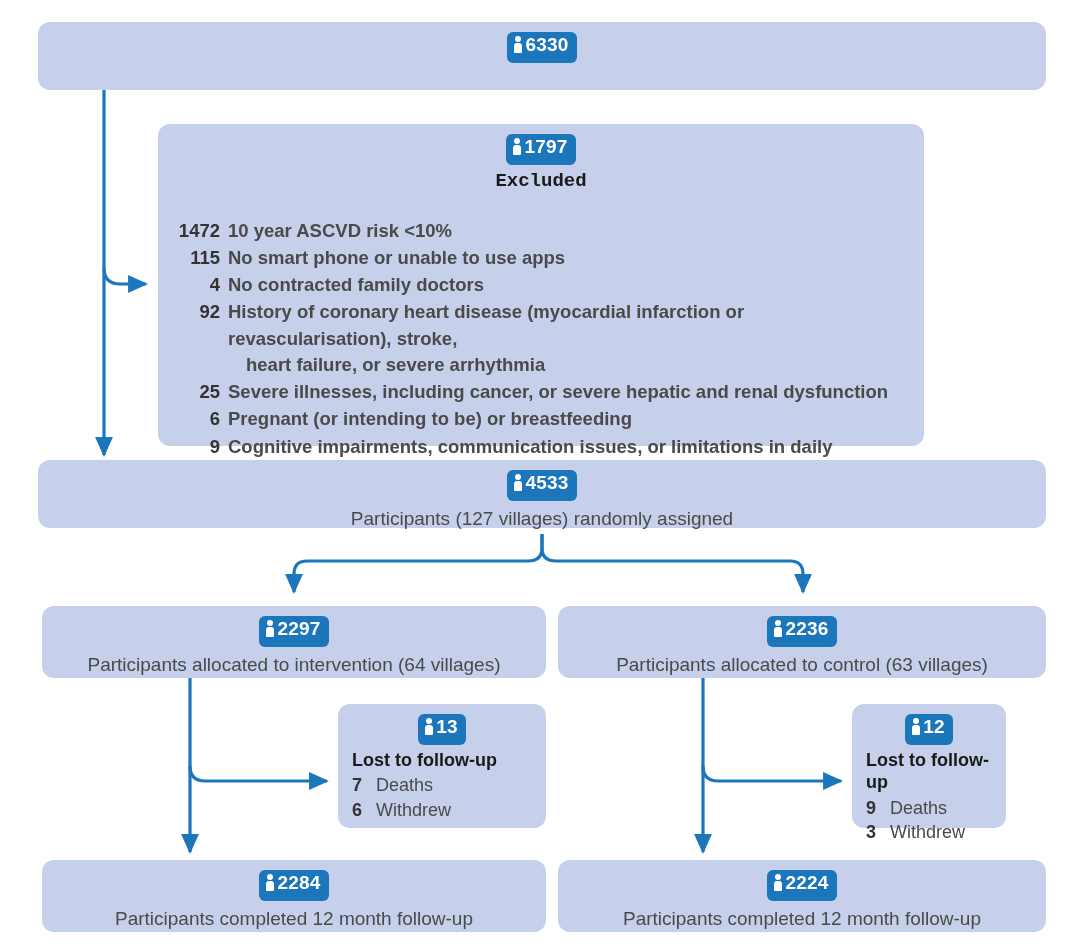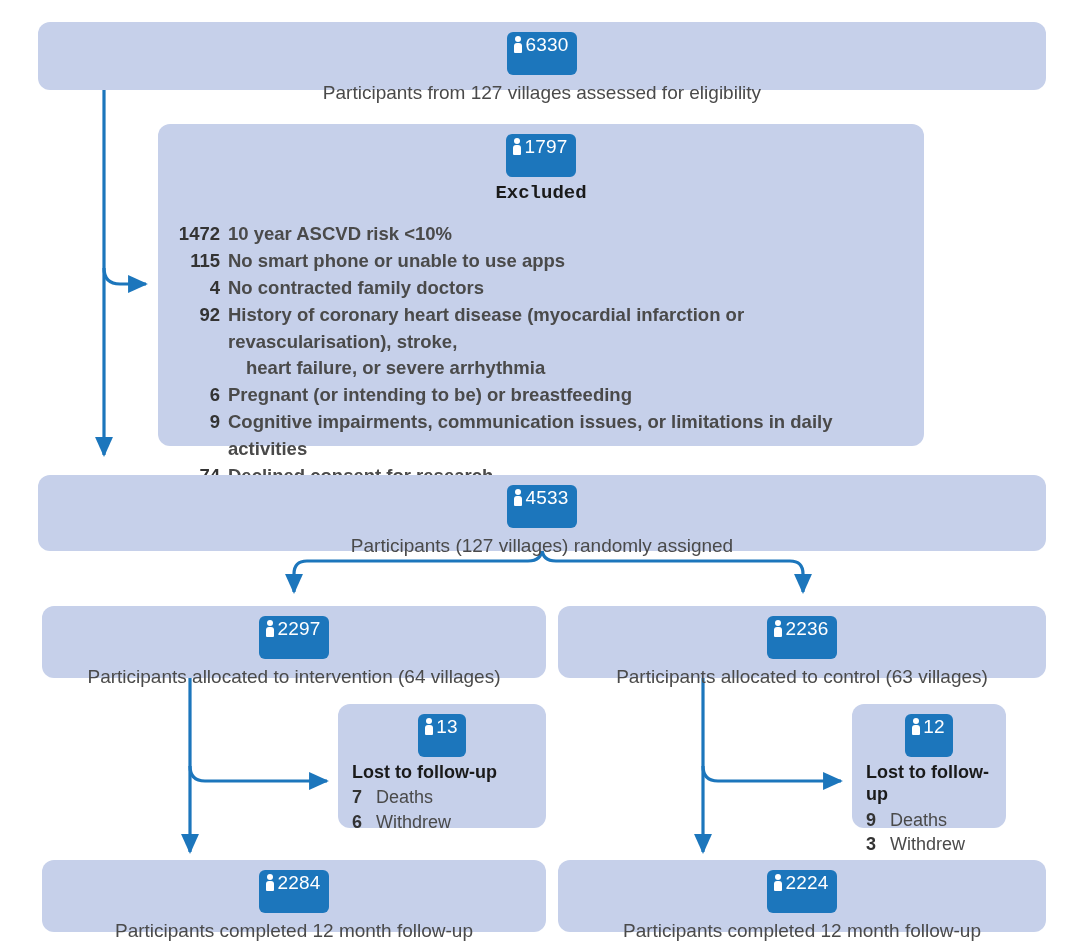--- a/index.html
+++ b/index.html
@@ -39,23 +39,23 @@
     text-align: center;
     line-height: 1;
   }
   .count-badge {
     display: inline-flex;
     align-items: center;
     gap: 3px;
     background: #1c76bc;
     color: #ffffff;
     border-radius: 6px;
-    padding: 2px 8px 19px 6px;
+    padding: 2px 8px 7px 6px;
     font-size: 19px;
-    font-weight: normal;
+    font-weight: bold;
     letter-spacing: 0.2px;
     line-height: 1.15;
   }
   .count-badge .person-glyph {
     display: inline-block;
     width: 9px;
     height: 17px;
     position: relative;
     flex: 0 0 auto;
   }
@@ -100,21 +100,21 @@
   }
   .heading-left {
     text-align: left;
     font-size: 18px;
     font-weight: bold;
     color: #1a1a1a;
     margin-top: 4px;
     line-height: 1.25;
   }
   .reason-list {
-    margin: 15px 0 0 0;
+    margin: 24px 0 0 0;
     padding: 0;
     list-style: none;
   }
   .reason-item {
     display: flex;
     align-items: flex-start;
     font-size: 18.5px;
     color: #4a4a4a;
     line-height: 1.42;
     margin-bottom: 1px;
@@ -157,21 +157,21 @@
     color: #333333;
     padding-right: 8px;
     box-sizing: content-box;
   }
   .mini-text {
     flex: 1 1 auto;
   }
   
   #box-assessed   { left: 38px;  top: 22px;  width: 1008px; height: 68px; }
   #box-excluded   { left: 158px; top: 124px; width: 766px;  height: 322px; }
-  #box-randomised { left: 38px;  top: 475px; width: 1008px; height: 76px; }
+  #box-randomised { left: 38px;  top: 460px; width: 1008px; height: 68px; }
   #box-alloc-int  { left: 42px;  top: 606px; width: 504px;  height: 72px; }
   #box-alloc-ctl  { left: 558px; top: 606px; width: 488px;  height: 72px; }
   #box-lost-int   { left: 338px; top: 704px; width: 208px;  height: 124px; }
   #box-lost-ctl   { left: 852px; top: 704px; width: 154px;  height: 124px; }
   #box-done-int   { left: 42px;  top: 860px; width: 504px;  height: 72px; }
   #box-done-ctl   { left: 558px; top: 860px; width: 488px;  height: 72px; }
 </style>
 </head>
 <body>
 
@@ -198,21 +198,20 @@
   </svg>
 
   <div class="node-box" id="box-assessed">
     <div class="node-inner">
       <div class="badge-row">
         <span class="count-badge">
           <span class="person-glyph"></span>
           <span class="badge-number">6330</span>
         </span>
       </div>
-      <div class="node-caption">Participants from 127 villages assessed for eligibility</div>
     </div>
   </div>
 
   <div class="node-box" id="box-excluded">
     <div class="node-inner">
       <div class="badge-row">
         <span class="count-badge">
           <span class="person-glyph"></span>
           <span class="badge-number">1797</span>
         </span>
@@ -233,20 +232,24 @@
           <span class="reason-text">No contracted family doctors</span>
         </li>
         <li class="reason-item">
           <span class="reason-count">92</span>
           <span class="reason-text">
             <span>History of coronary heart disease (myocardial infarction or revascularisation), stroke,</span>
             <span class="cont-indent">heart failure, or severe arrhythmia</span>
           </span>
         </li>
         <li class="reason-item">
+          <span class="reason-count">25</span>
+          <span class="reason-text">Severe illnesses, including cancer, or severe hepatic and renal dysfunction</span>
+        </li>
+        <li class="reason-item">
           <span class="reason-count">6</span>
           <span class="reason-text">Pregnant (or intending to be) or breastfeeding</span>
         </li>
         <li class="reason-item">
           <span class="reason-count">9</span>
           <span class="reason-text">Cognitive impairments, communication issues, or limitations in daily activities</span>
         </li>
         <li class="reason-item">
           <span class="reason-count">74</span>
           <span class="reason-text">Declined consent for research</span>

